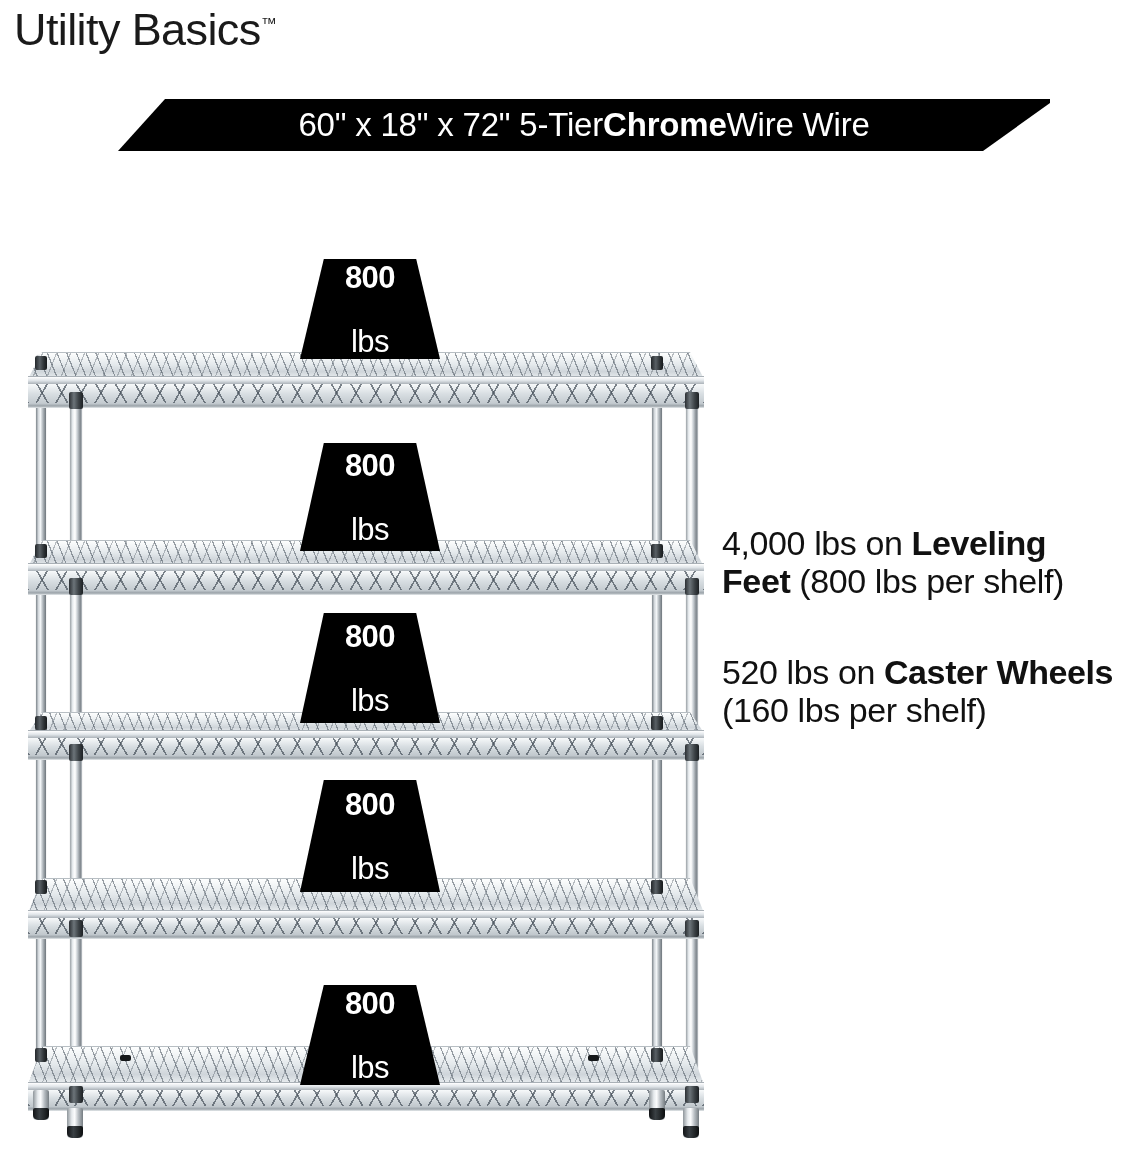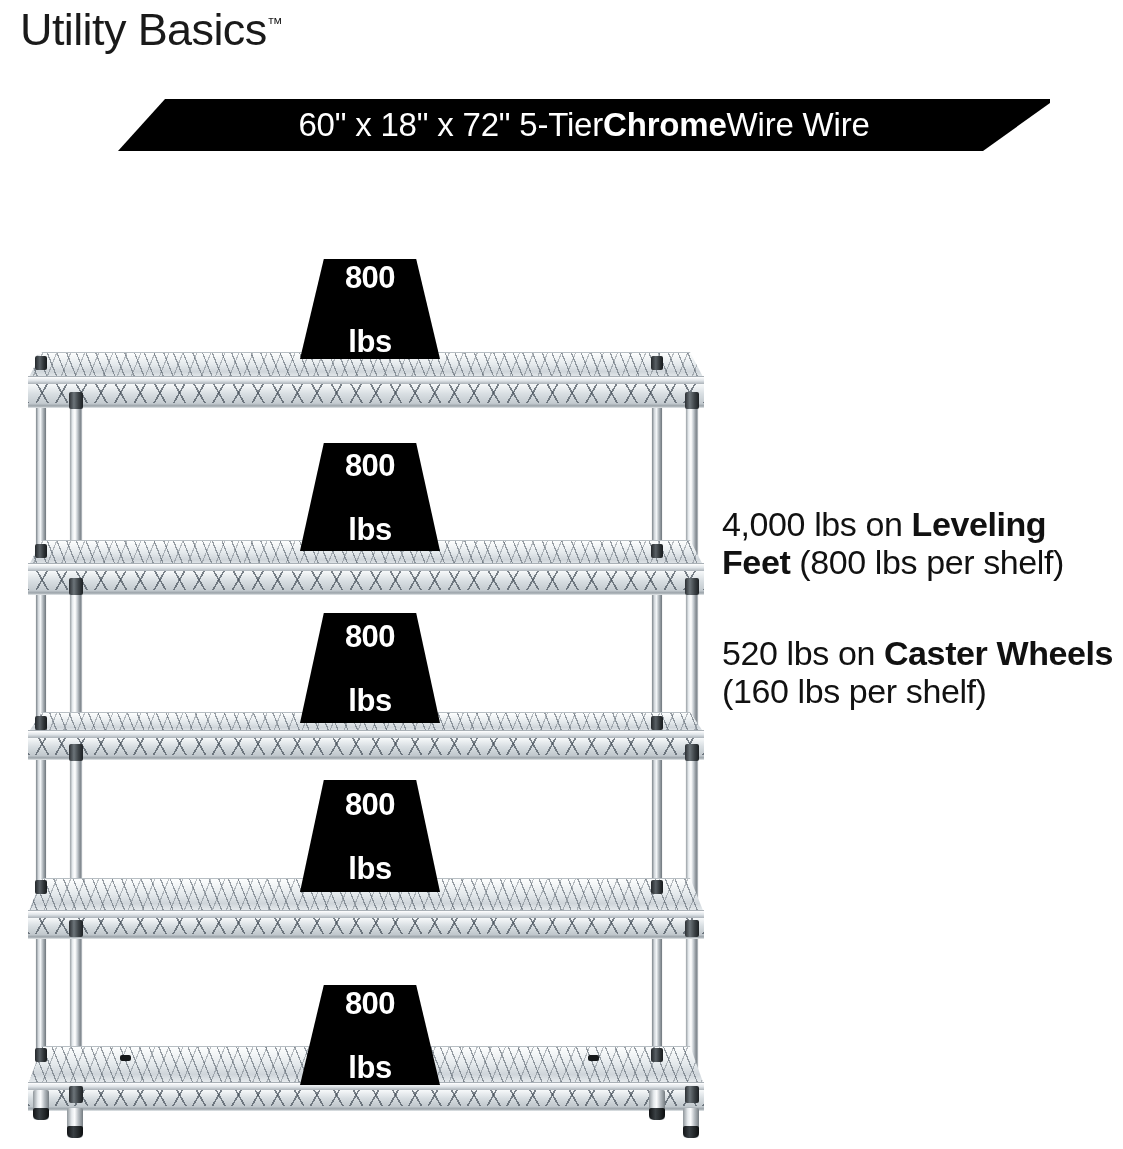--- a/index.html
+++ b/index.html
@@ -4,21 +4,21 @@
 <style>
   html,body{margin:0;padding:0;background:#ffffff;}
   body{
     width:1123px;height:1149px;position:relative;overflow:hidden;
     font-family:"Liberation Sans","DejaVu Sans",sans-serif;
     color:#111111;
     -webkit-font-smoothing:antialiased;
   }
   
   .brand{
-    position:absolute;left:20px;top:4px;
+    position:absolute;left:14px;top:4px;
     font-size:45px;font-weight:400;letter-spacing:-0.6px;color:#1a1a1a;
     white-space:nowrap;
   }
   .brand .tm{font-size:16px;vertical-align:super;letter-spacing:0;}
   
   .banner-wrap{
     position:absolute;left:118px;top:99px;width:932px;height:52px;
   }
   .banner-shape{
     position:absolute;inset:0;background:#000000;
@@ -34,21 +34,21 @@
   
   .copy{position:absolute;left:722px;top:452px;width:400px;}
   .copy h2{
     margin:0;font-size:34px;line-height:1.14;font-weight:400;
     letter-spacing:-0.4px;color:#111;
   }
   .copy p{
     margin:0;font-size:34px;line-height:1.13;font-weight:400;
     letter-spacing:-0.4px;color:#111;
   }
-  .copy p.para1{margin-top:53px;}
+  .copy p.para1{margin-top:72px;}
   .copy p.para2{margin-top:52px;}
   .copy b{font-weight:700;}
 
   
   .rack{position:absolute;left:0;top:0;width:740px;height:1149px;}
 
   
   .post{position:absolute;width:12px;border-radius:3px;
         background:linear-gradient(90deg,#9aa1a6 0%,#e9edf0 22%,#ffffff 42%,#c6ccd1 62%,#7f868c 86%,#b9bfc4 100%);
         box-shadow:0 0 1px rgba(0,0,0,.35);}
@@ -83,21 +83,21 @@
         border-bottom:1px solid #8f979d;}
   .lip{position:absolute;left:0;width:100%;height:5px;
         background:linear-gradient(180deg,#c9d0d5 0%,#9aa2a8 60%,#e8ecee 100%);}
   .clipdot{position:absolute;width:11px;height:6px;border-radius:2px;background:#15181a;}
 
   
   .badge{position:absolute;background:#000000;
          clip-path:polygon(17% 0, 83% 0, 100% 100%, 0 100%);
          display:flex;flex-direction:column;align-items:center;justify-content:center;}
   .badge .num{color:#ffffff;font-weight:700;font-size:31px;line-height:1;letter-spacing:-0.5px;}
-  .badge .unit{color:#ffffff;font-weight:700;font-size:31px;line-height:1;letter-spacing:-0.5px;margin-top:33px;}
+  .badge .unit{color:#ffffff;font-weight:400;font-size:31px;line-height:1;letter-spacing:-0.5px;margin-top:33px;}
 </style>
 </head>
 <body>
 
 <div class="brand">
   <span>Utility Basics</span><span class="tm">™</span>
 </div>
 
 <div class="banner-wrap">
   <div class="banner-shape"></div>

